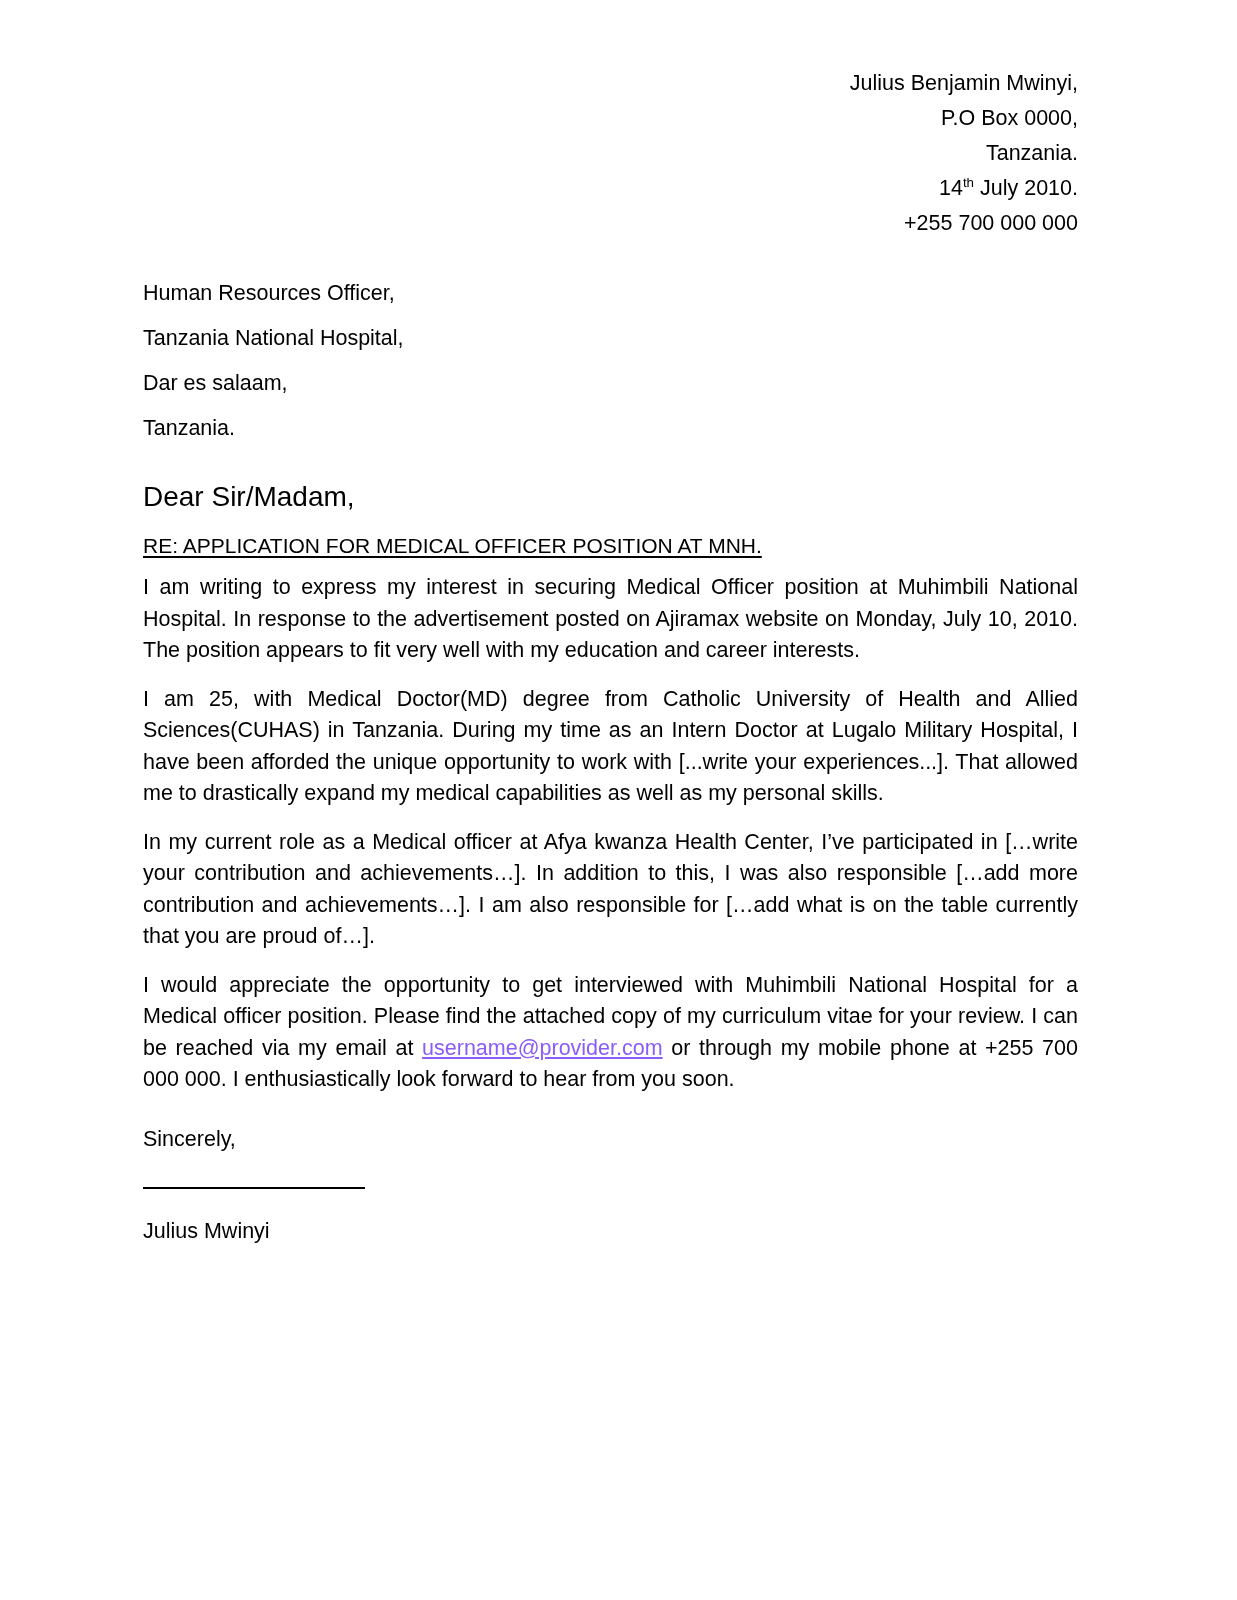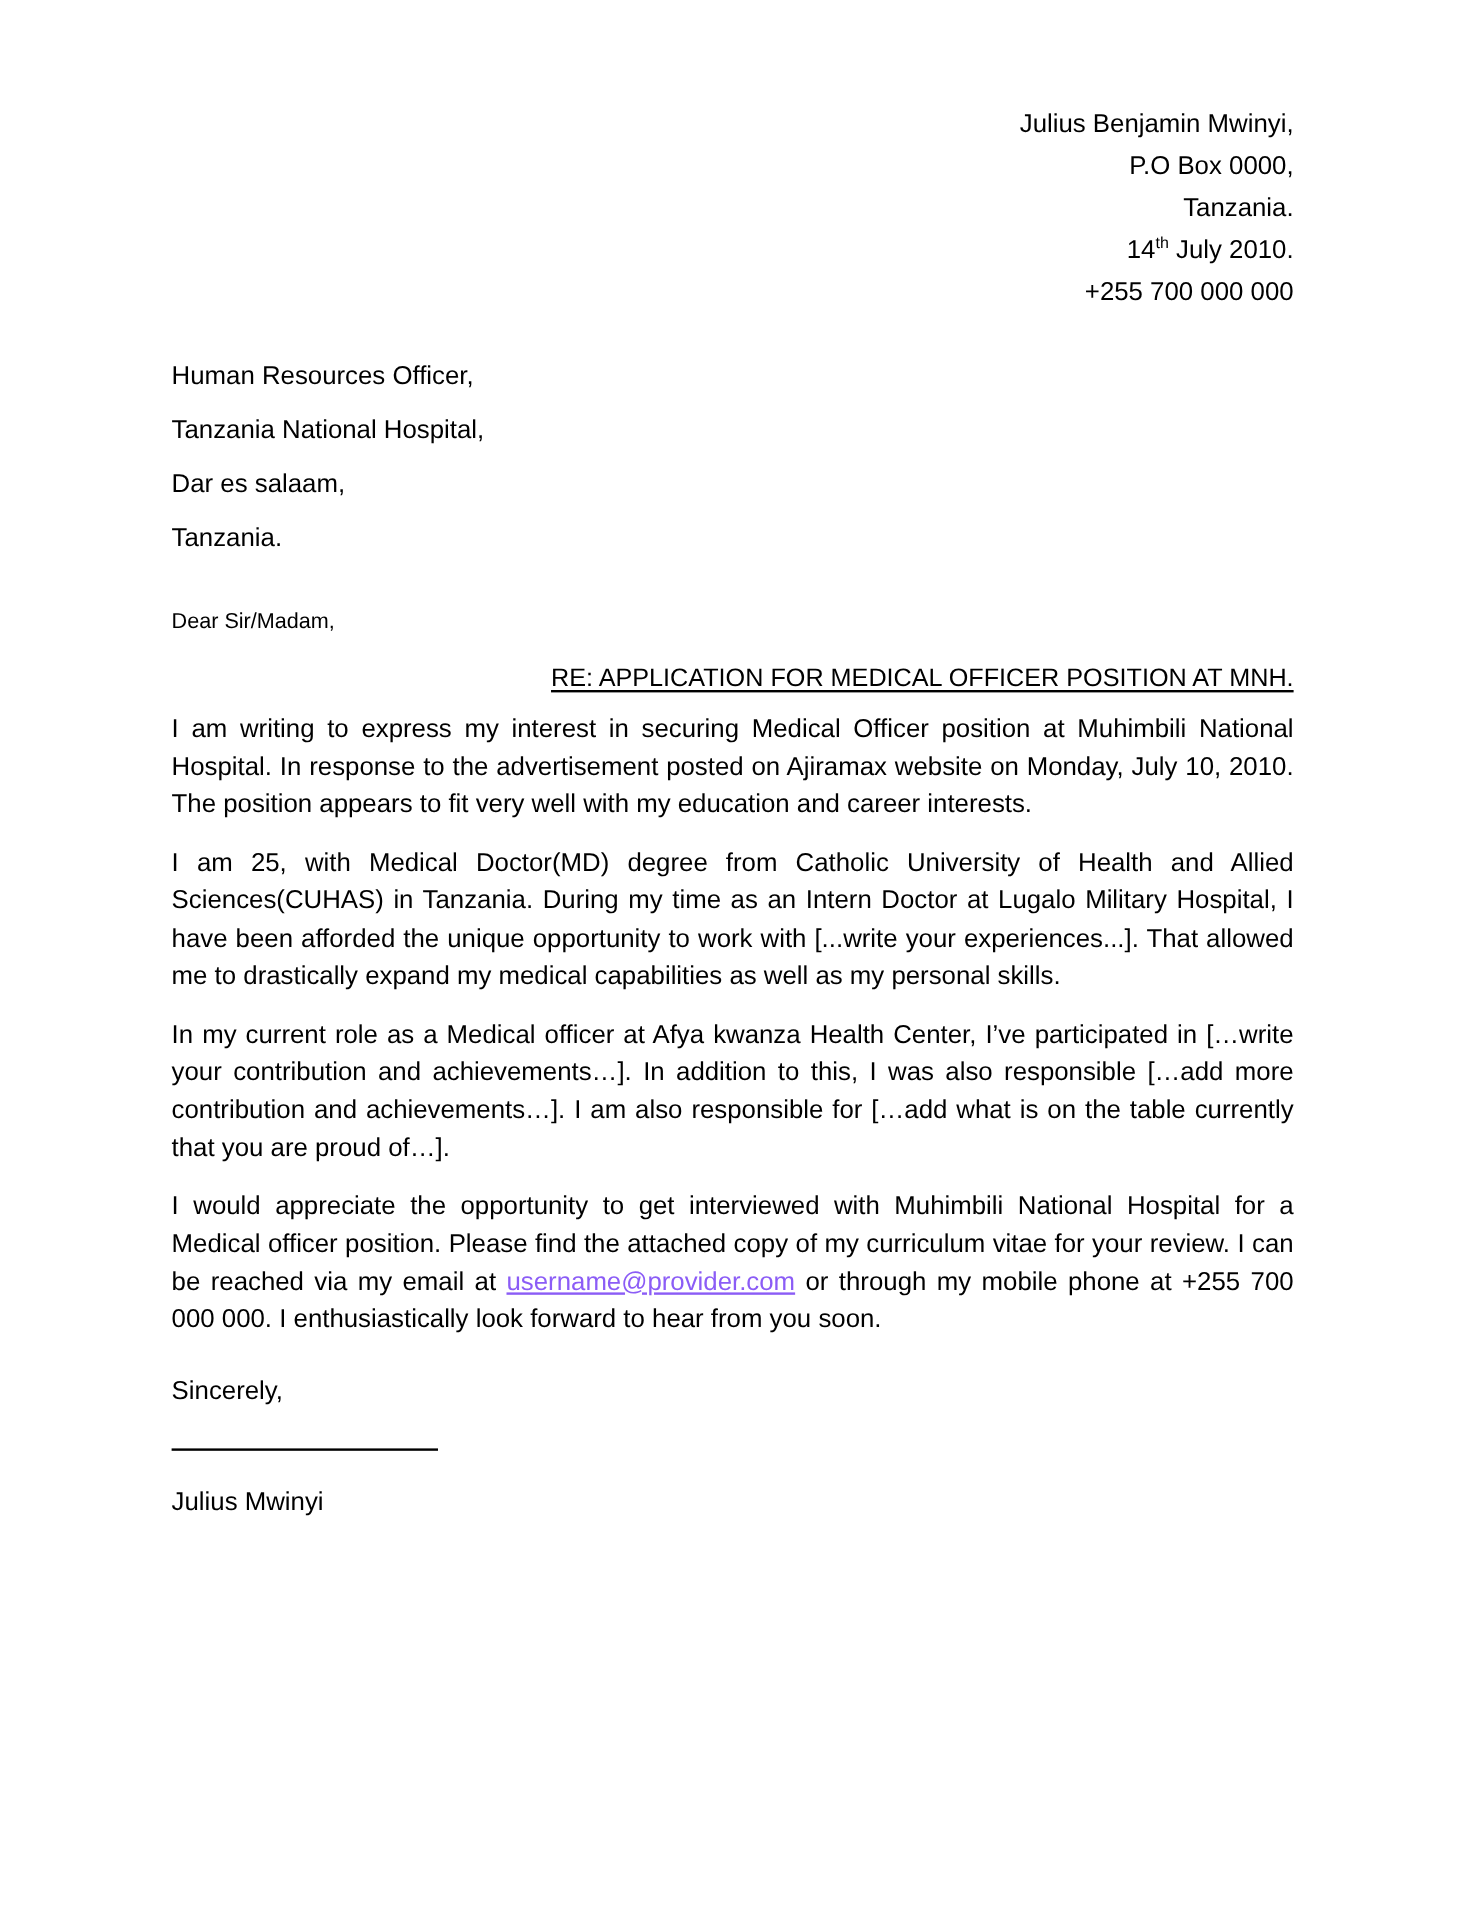--- a/index.html
+++ b/index.html
@@ -23,21 +23,21 @@
   .content {
     position: absolute;
     left: 143px;
     top: 0;
     width: 935px;
   }
 
   
   .sender {
     text-align: right;
-    padding-top: 86px;
+    padding-top: 66px;
     font-size: 21.5px;
     line-height: 35px;
   }
   .sender .line {
     white-space: nowrap;
   }
   .sender .phone {
   }
   sup {
     font-size: 0.62em;
@@ -50,28 +50,28 @@
     margin-top: 30px;
     font-size: 21.5px;
     line-height: 45px;
   }
   .recipient .line {
     white-space: nowrap;
   }
 
   .salutation {
     margin-top: 31px;
-    font-size: 18px;
+    font-size: 28px;
     line-height: 30px;
   }
 
   
   .subject {
     margin-top: 19px;
-    text-align: right;
+    text-align: left;
     font-size: 21px;
     line-height: 30px;
   }
   .subject span {
     text-decoration: underline;
     text-underline-offset: 3px;
   }
 
   
   .body-paragraph {

